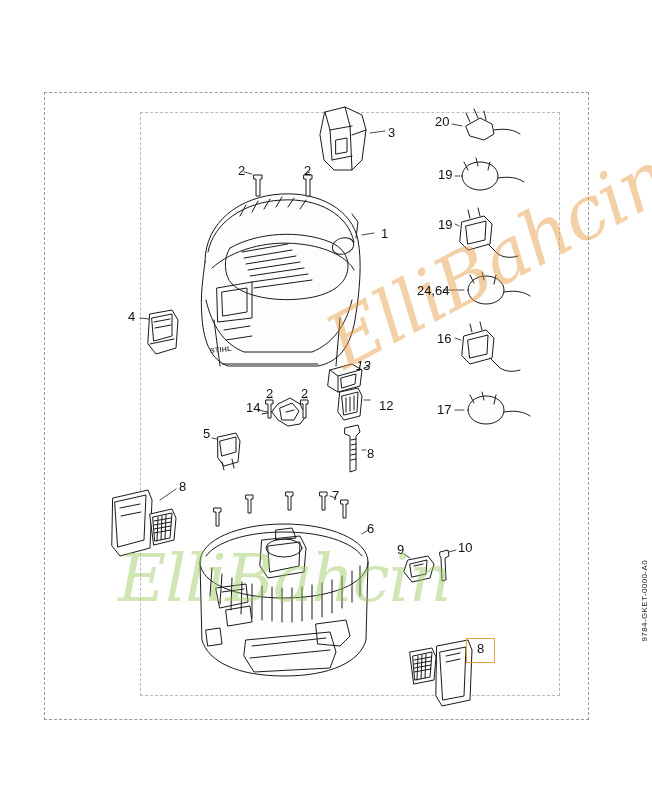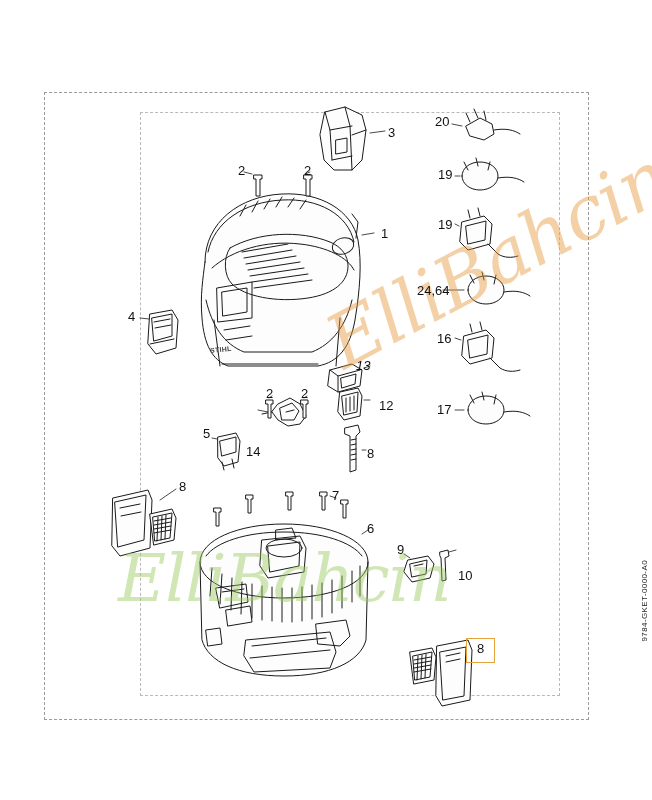--- a/index.html
+++ b/index.html
@@ -363,25 +363,25 @@
     <div class="lbl" style="left:266px; top:386px;">2</div>
     <div class="lbl" style="left:301px; top:386px;">2</div>
     <div class="lbl" style="left:388px; top:125px;">3</div>
     <div class="lbl" style="left:128px; top:309px;">4</div>
     <div class="lbl" style="left:203px; top:426px;">5</div>
     <div class="lbl" style="left:367px; top:521px;">6</div>
     <div class="lbl" style="left:332px; top:488px;">7</div>
     <div class="lbl" style="left:179px; top:479px;">8</div>
     <div class="lbl" style="left:477px; top:641px;">8</div>
     <div class="lbl" style="left:397px; top:542px;">9</div>
-    <div class="lbl" style="left:458px; top:568px;">10</div>
+    <div class="lbl" style="left:458px; top:540px;">10</div>
     <div class="lbl" style="left:367px; top:446px;">8</div>
     <div class="lbl" style="left:379px; top:398px;">12</div>
     <div class="lbl" style="left:356px; top:358px;font-style:italic;">13</div>
-    <div class="lbl" style="left:246px; top:400px;margin-top:44px;">14</div>
+    <div class="lbl" style="left:246px; top:400px;">14</div>
     <div class="lbl" style="left:437px; top:402px;">17</div>
     <div class="lbl" style="left:437px; top:331px;">16</div>
     <div class="lbl" style="left:417px; top:283px;">24,64</div>
     <div class="lbl" style="left:438px; top:217px;">19</div>
     <div class="lbl" style="left:438px; top:167px;">19</div>
     <div class="lbl" style="left:435px; top:114px;">20</div>
   </div>
 
   <div class="brand-text" style="left:210px; top:346px; transform: rotate(-6deg);">STIHL</div>
 

